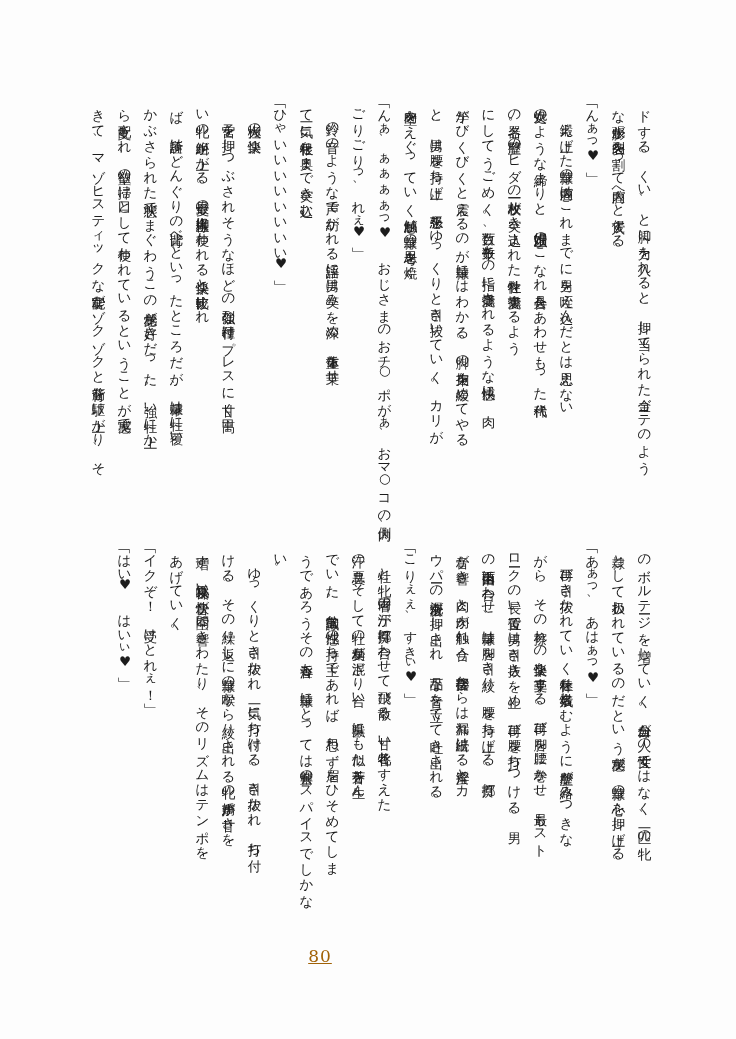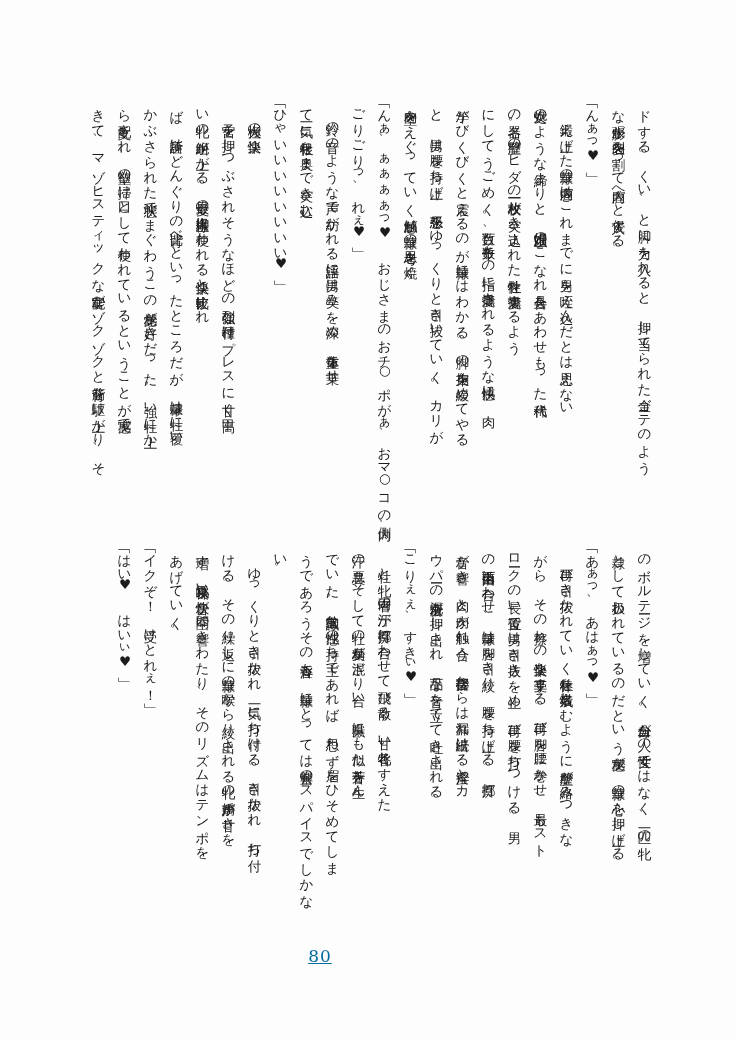--- a/index.html
+++ b/index.html
@@ -38,21 +38,21 @@
     margin: 0;
   }
   .page-number {
     position: absolute;
     top: 946px;
     left: 0;
     width: 640px;
     text-align: center;
     font-size: 17px;
     letter-spacing: 1px;
-    color: #0369a1;
+    color: #a16207;
     text-decoration: underline;
   }
 </style>
 </head>
 <body>
 
 <div class="page">
   <div class="text-block text-block-top">
       <div class="text-line">ドする。くい、と脚に力を入れると、押し当てられた金ゴテのよう</div>
       <div class="text-line">な膨張が肉裂を割って膣内へと侵入する。</div>

